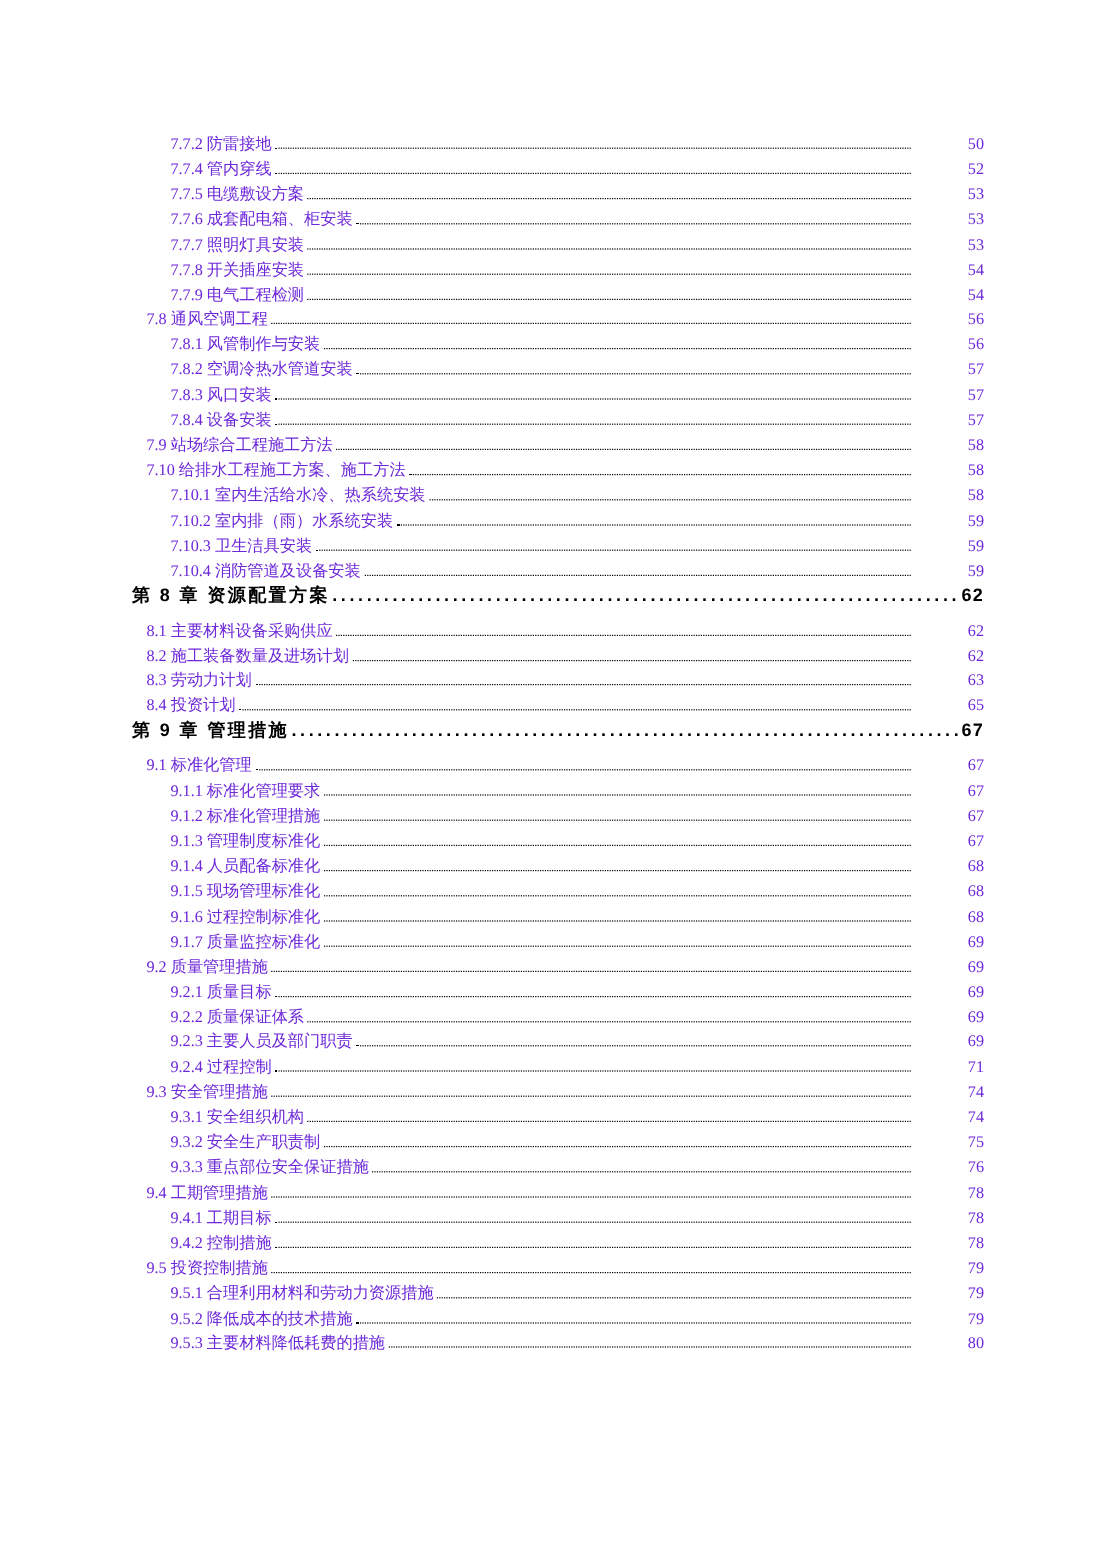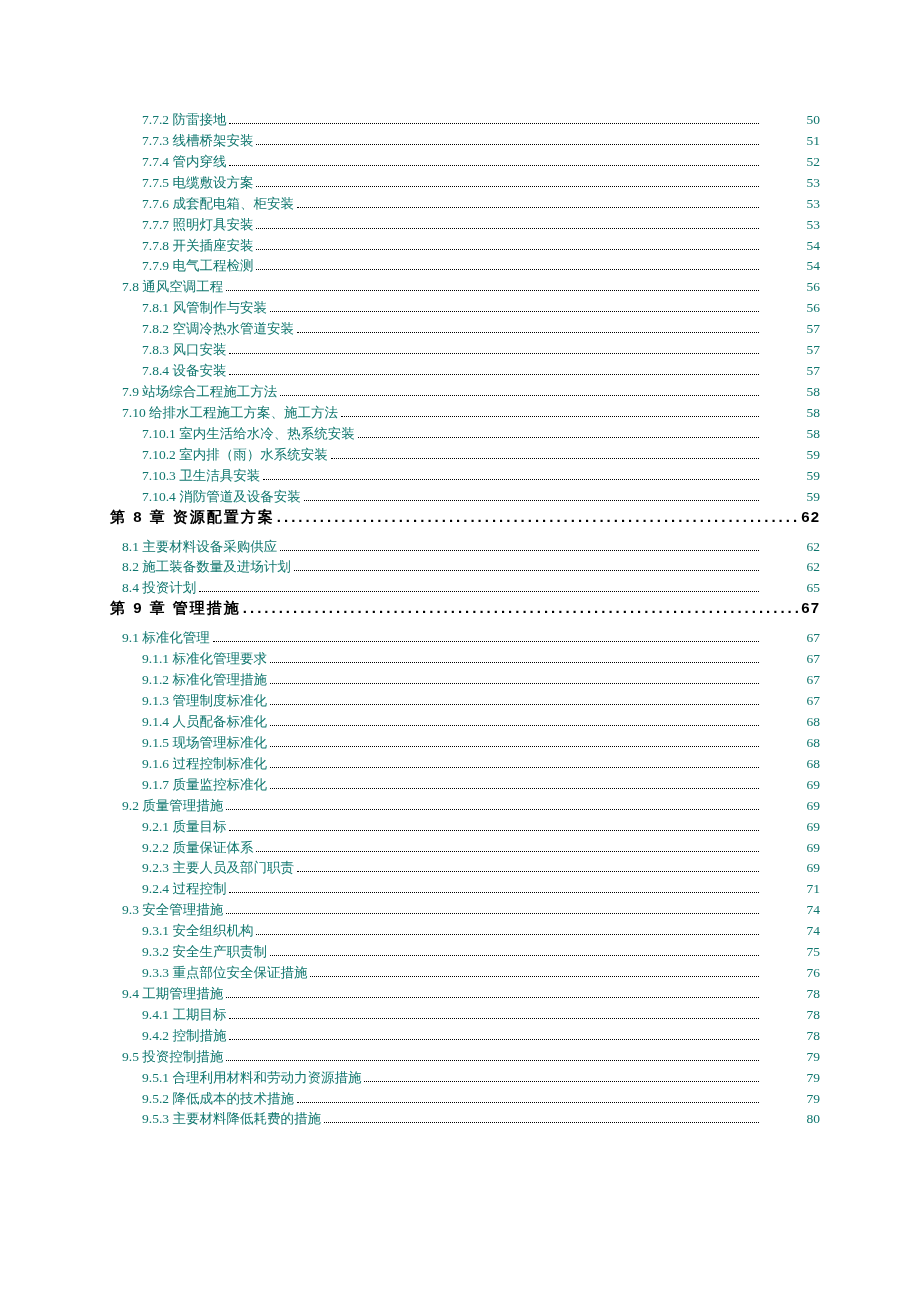--- a/index.html
+++ b/index.html
@@ -11,21 +11,21 @@
   }
   .page {
     padding: 110px 100px 80px 110px;
     box-sizing: border-box;
     width: 920px;
   }
   .toc-line {
     display: flex;
     align-items: baseline;
     font-size: 13.5px;
-    color: #0f766e;
+    color: #6d28d9;
     line-height: 1.55;
     white-space: nowrap;
   }
   .toc-line .title {
     flex: 0 0 auto;
   }
   .toc-line .leader {
     flex: 1 1 auto;
     border-bottom: 1.4px dotted #000;
     margin: 0 3px 3px 3px;
@@ -71,25 +71,20 @@
 </head>
 <body>
 
 <div class="page" id="toc-container">
     <div class="toc-line indent-2">
       <span class="title">7.7.2 防雷接地 </span>
       <span class="leader"></span>
       <span class="page-num">50</span>
     </div>
     <div class="toc-line indent-2">
-      <span class="title">7.7.3 线槽桥架安装 </span>
-      <span class="leader"></span>
-      <span class="page-num">51</span>
-    </div>
-    <div class="toc-line indent-2">
       <span class="title">7.7.4 管内穿线 </span>
       <span class="leader"></span>
       <span class="page-num">52</span>
     </div>
     <div class="toc-line indent-2">
       <span class="title">7.7.5 电缆敷设方案 </span>
       <span class="leader"></span>
       <span class="page-num">53</span>
     </div>
     <div class="toc-line indent-2">
@@ -174,20 +169,25 @@
     </div>
     <div class="toc-line indent-1">
       <span class="title">8.1 主要材料设备采购供应 </span>
       <span class="leader"></span>
       <span class="page-num">62</span>
     </div>
     <div class="toc-line indent-1">
       <span class="title">8.2 施工装备数量及进场计划 </span>
       <span class="leader"></span>
       <span class="page-num">62</span>
+    </div>
+    <div class="toc-line indent-1">
+      <span class="title">8.3 劳动力计划 </span>
+      <span class="leader"></span>
+      <span class="page-num">63</span>
     </div>
     <div class="toc-line indent-1">
       <span class="title">8.4 投资计划 </span>
       <span class="leader"></span>
       <span class="page-num">65</span>
     </div>
     <div class="chapter-line">
       <span class="title">第 9 章 管理措施</span>
       <span class="leader"></span>
       <span class="page-num"> 67</span>

